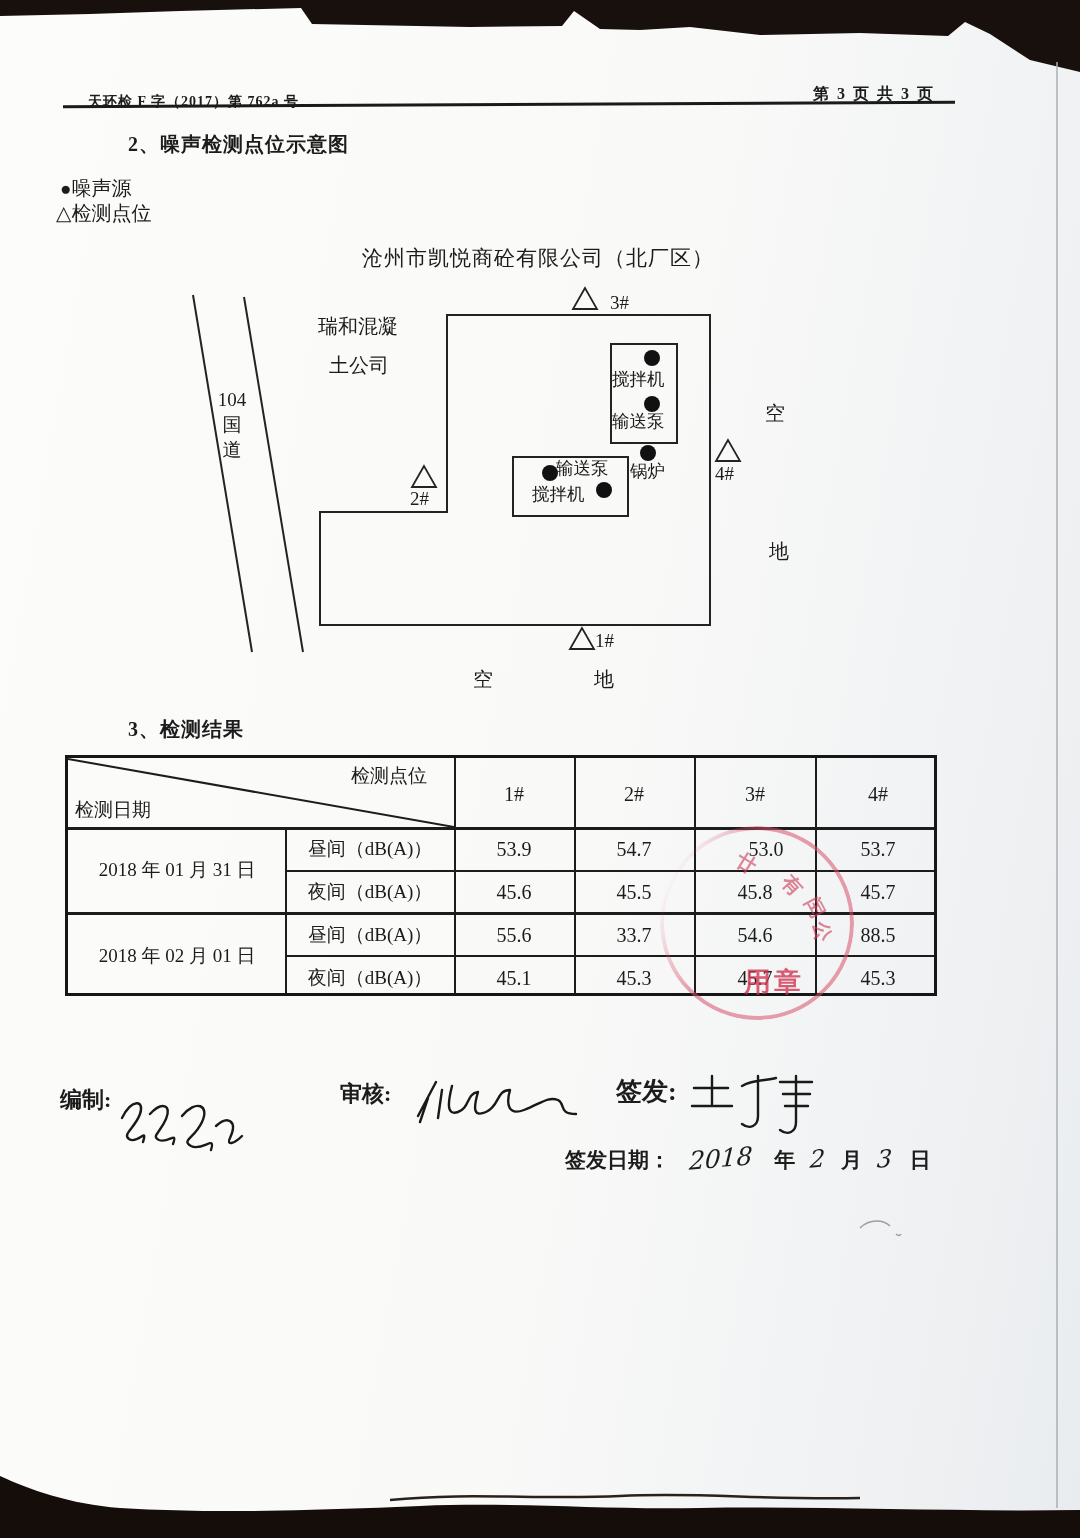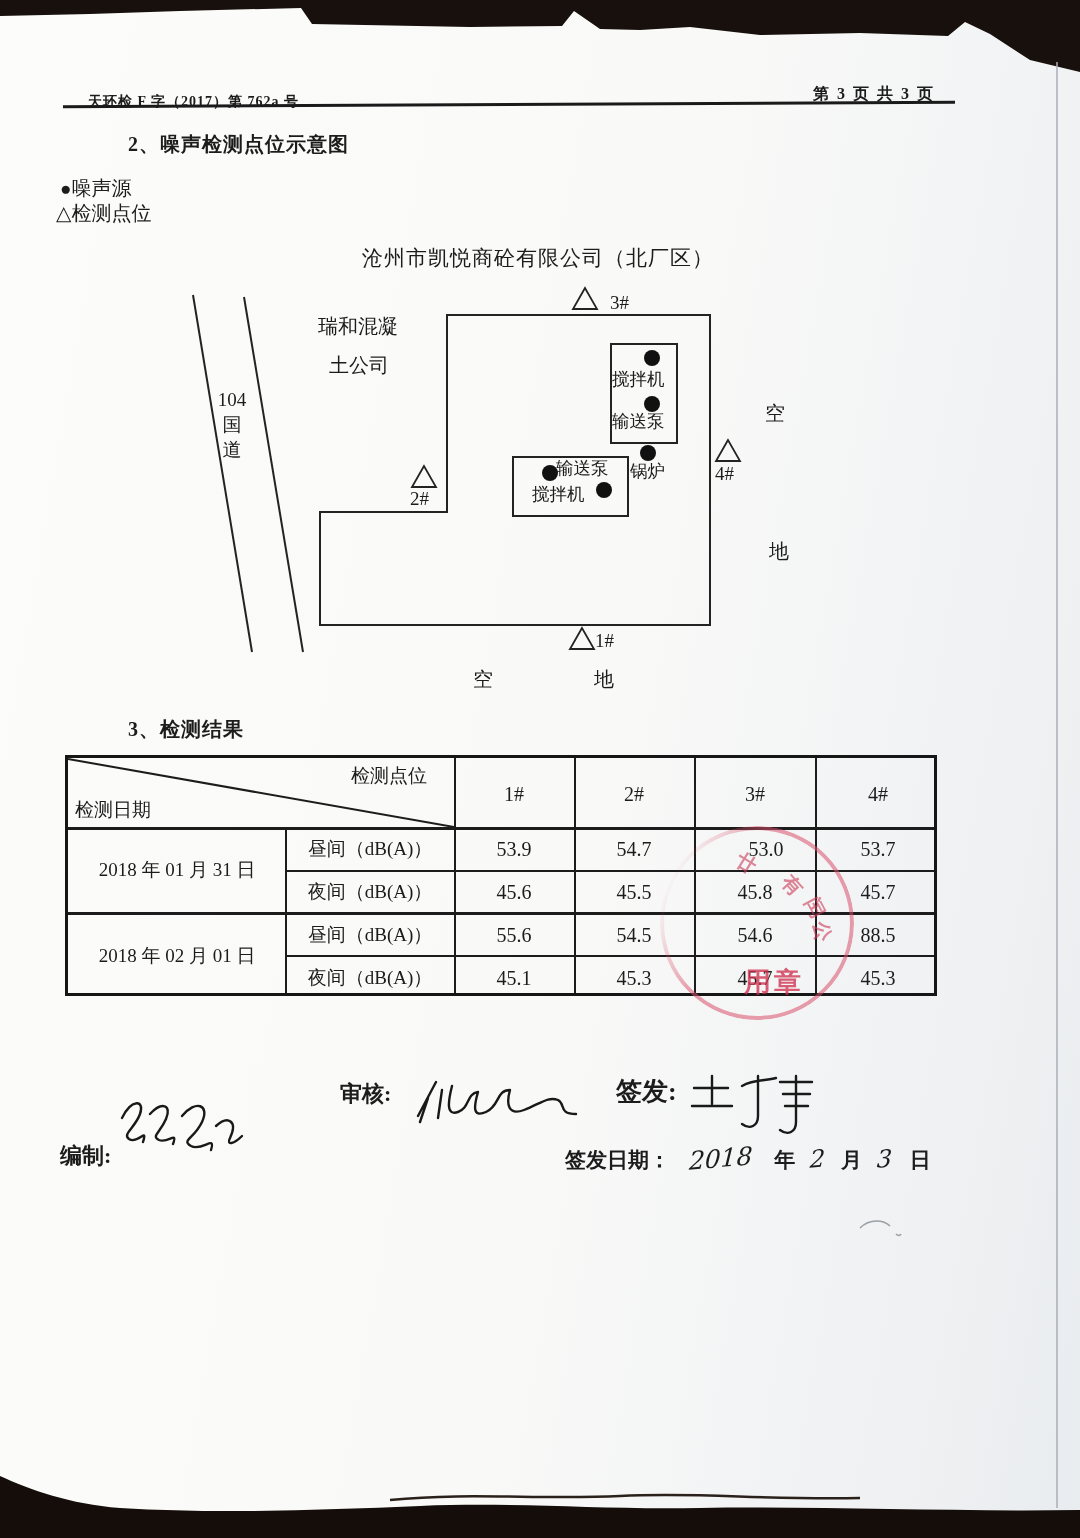--- a/index.html
+++ b/index.html
@@ -127,40 +127,40 @@
 
     <div class="cell" style="left:446px;top:91px;">53.9</div>
     <div class="cell" style="left:566px;top:91px;">54.7</div>
     <div class="cell" style="left:687px;top:91px;margin-left:11px;">53.0</div>
     <div class="cell" style="left:810px;top:91px;">53.7</div>
     <div class="cell" style="left:446px;top:134px;">45.6</div>
     <div class="cell" style="left:566px;top:134px;">45.5</div>
     <div class="cell" style="left:687px;top:134px;">45.8</div>
     <div class="cell" style="left:810px;top:134px;">45.7</div>
     <div class="cell" style="left:446px;top:177px;">55.6</div>
-    <div class="cell" style="left:566px;top:177px;">54.5</div>
+    <div class="cell" style="left:566px;top:177px;">33.7</div>
     <div class="cell" style="left:687px;top:177px;">54.6</div>
     <div class="cell" style="left:810px;top:177px;">88.5</div>
     <div class="cell" style="left:446px;top:220px;">45.1</div>
     <div class="cell" style="left:566px;top:220px;">45.3</div>
     <div class="cell" style="left:687px;top:220px;">45.7</div>
     <div class="cell" style="left:810px;top:220px;">45.3</div>
   </div>
 
   <div id="stamp">
     <div class="ring"></div>
     <span class="sc" style="left:76px;top:24px;transform:rotate(32deg);">廿</span>
     <span class="sc" style="left:122px;top:46px;transform:rotate(48deg);">有</span>
     <span class="sc" style="left:145px;top:68px;transform:rotate(62deg);">闰</span>
     <span class="sc" style="left:152px;top:92px;transform:rotate(80deg);">公</span>
     <span class="sc big" style="left:84px;top:138px;">用章</span>
   </div>
 
 
-  <div class="t b" style="left:60px;top:1142px;font-size:22px;">编制:</div>
+  <div class="t b" style="left:60px;top:1086px;font-size:22px;">编制:</div>
   <svg class="sig" style="left:112px;top:1084px;" width="155" height="82" viewBox="0 0 155 82">
     <path d="M10,34 C20,14 33,16 28,30 C23,44 10,50 17,55 C26,61 36,42 31,58 M38,30 C50,17 60,21 54,35 C48,49 39,52 47,56 C56,60 66,46 61,60 M70,32 C84,15 98,21 90,38 C82,55 69,56 79,62 C90,68 104,50 99,66 M104,42 C116,31 126,37 118,54 C114,62 122,60 130,52"></path>
   </svg>
   <div class="t b" style="left:340px;top:1080px;font-size:22px;">审核:</div>
   <svg class="sig" style="left:404px;top:1072px;" width="180" height="62" viewBox="0 0 180 62">
     <path d="M14,44 L32,10 M24,26 L16,50 M38,18 L34,46 M48,14 C44,30 42,44 54,40 C66,36 62,22 74,20 C70,34 68,46 82,40 C96,34 92,18 106,18 C102,32 104,44 120,38 C136,32 144,24 154,28 C162,32 154,42 172,42"></path>
   </svg>
   <div class="t b" style="left:616px;top:1076px;font-size:26px;">签发:</div>
   <svg class="sig" style="left:684px;top:1066px;" width="140" height="80" viewBox="0 0 140 80">
     <path d="M10,22 H44 M28,10 V38 M8,40 H48 M58,20 C70,13 82,15 92,12 M74,10 V50 C74,60 66,64 58,58 M96,16 H128 M99,28 H126 M101,40 H124 M112,10 V56 C112,66 104,70 96,64"></path>

